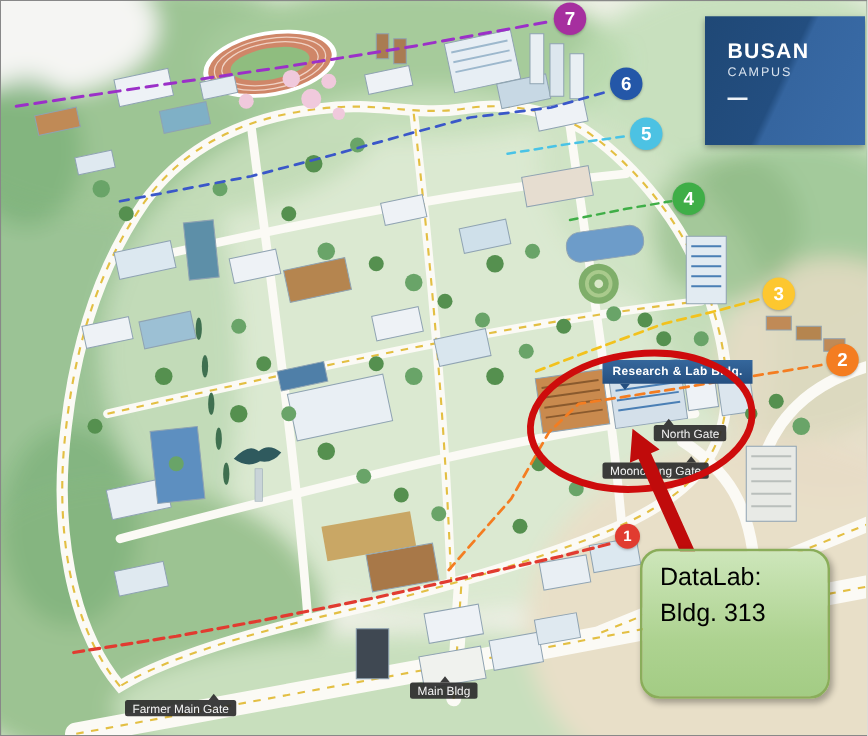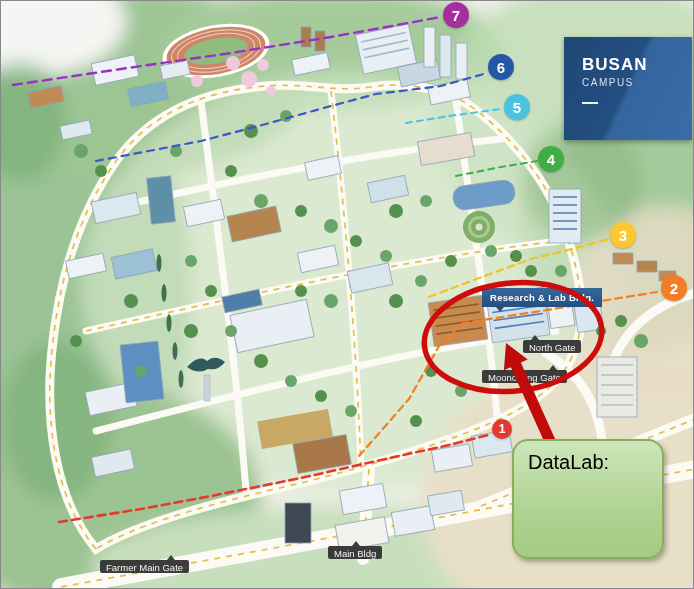--- a/index.html
+++ b/index.html
@@ -37,21 +37,21 @@
            border-radius:16px;border:2px solid #8aad5a;
            background:linear-gradient(180deg,#cde6ba 0%,#aed391 60%,#a3cc84 100%);
            box-shadow:2px 3px 5px rgba(0,0,0,.3);
            padding:7px 0 0 14px;box-sizing:border-box;
            font-size:20px;line-height:29px;color:#000;}
 
   
   .badge{position:absolute;left:563px;top:12px;width:128px;height:103px;z-index:7;
          background:linear-gradient(115deg,#1f4876 0%,#234e80 48%,#35659f 52%,#3a6ca8 100%);
          box-shadow:0 2px 5px rgba(0,0,0,.35);
-         padding:18px 0 4px 18px;box-sizing:border-box;color:#fff;margin-top:24px;}
+         padding:18px 0 4px 18px;box-sizing:border-box;color:#fff;}
   .badge .t1{font-size:17px;font-weight:bold;letter-spacing:1px;}
   .badge .t2{font-size:10px;letter-spacing:1.5px;color:#d8e2ee;margin-top:2px;}
   .badge .dash{width:16px;height:2px;background:#eef3f8;margin-top:14px;}
 </style>
 </head>
 <body>
 
 <div id="stage">
 
   <svg id="map-base" width="694" height="589" viewBox="0 0 694 589">
@@ -274,20 +274,21 @@
       <div class="marker" style="left: 491px; top: 418px; height: 20px; width: 20px; background: rgb(225, 59, 48); font-size: 12px;">1</div>
     </div>
 
   <svg id="annot-overlay" width="694" height="589" viewBox="0 0 694 589" style="z-index:5;">
     <ellipse cx="512" cy="336" rx="89" ry="54" transform="rotate(-6 512 336)" fill="none" stroke="#ce0c0c" stroke-width="5.5"></ellipse>
     <polygon points="558.0,446.7 519.8,361.6 526.7,358.6 505,342 502.9,369.2 509.8,366.2 548.0,451.3" fill="#c00b0b"></polygon>
   </svg>
 
   <div class="callout">
     <div>DataLab:</div>
+    <div>Bldg. 313</div>
   </div>
 
   <div class="badge">
     <div class="t1">BUSAN</div>
     <div class="t2">CAMPUS</div>
     <div class="dash"></div>
   </div>
 
 </div>
 

